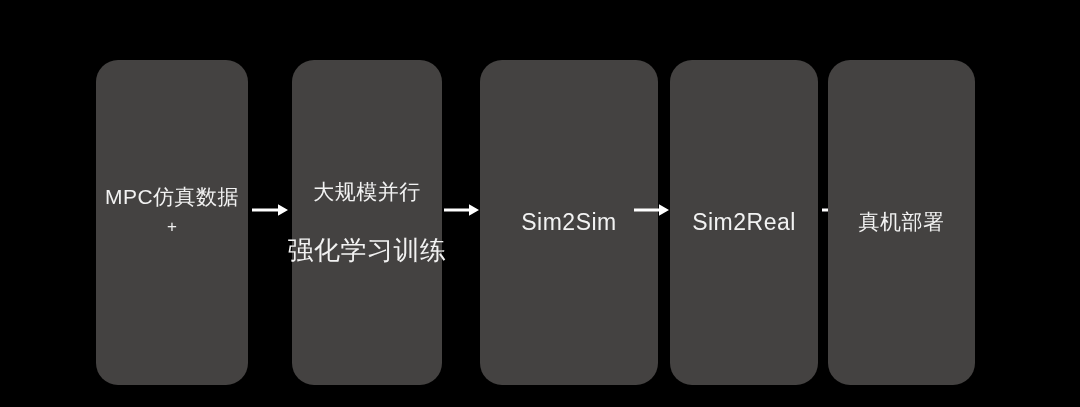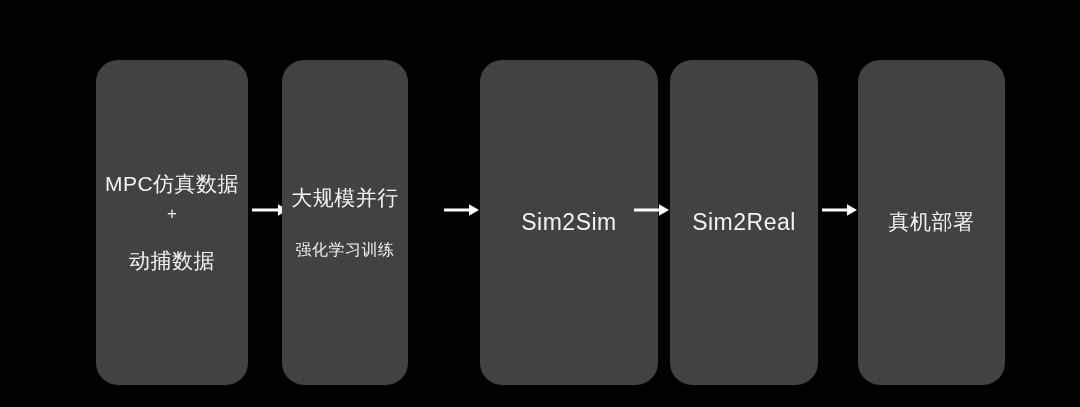--- a/index.html
+++ b/index.html
@@ -30,24 +30,24 @@
     background: #444241;
     border-radius: 22px;
     display: flex;
     flex-direction: column;
     align-items: center;
     justify-content: center;
     box-sizing: border-box;
   }
 
   .stage.s1 { left: 96px;  width: 152px; }
-  .stage.s2 { left: 282px; width: 126px; }
+  .stage.s2 { left: 292px; width: 150px; }
   .stage.s3 { left: 480px; width: 178px; }
   .stage.s4 { left: 670px; width: 148px; align-items: center; }
-  .stage.s5 { left: 858px; width: 147px; }
+  .stage.s5 { left: 828px; width: 147px; }
 
   .stage-label {
     color: #f2f2f2;
     text-align: center;
     white-space: nowrap;
     line-height: 1.25;
     letter-spacing: 0.5px;
   }
 
   
@@ -56,21 +56,21 @@
     font-weight: 400;
   }
 
   
   .label-cjk {
     font-size: 21px;
     font-weight: 400;
   }
 
   .label-cjk.smaller {
-    font-size: 16px;
+    font-size: 26px;
   }
 
   
   .stack {
     display: flex;
     flex-direction: column;
     align-items: center;
     justify-content: center;
   }
   .stack .line-1 { margin-bottom: 8px; }
@@ -101,21 +101,20 @@
 </style>
 </head>
 <body>
 
 <div id="diagram">
 
   <div class="stage s1">
     <div class="stack">
       <div class="stage-label label-cjk line-1">MPC仿真数据</div>
       <div class="plus">+</div>
-      <div class="stage-label label-cjk line-2">动捕数据</div>
     </div>
   </div>
 
   <div class="arrow a1">
     <svg width="36" height="18" viewBox="0 0 36 18" aria-hidden="true">
       <path d="M0 7.6 H26 V3.2 L36 9 L26 14.8 V10.4 H0 Z" fill="#ffffff"></path>
     </svg>
   </div>
 
   <div class="stage s2">

